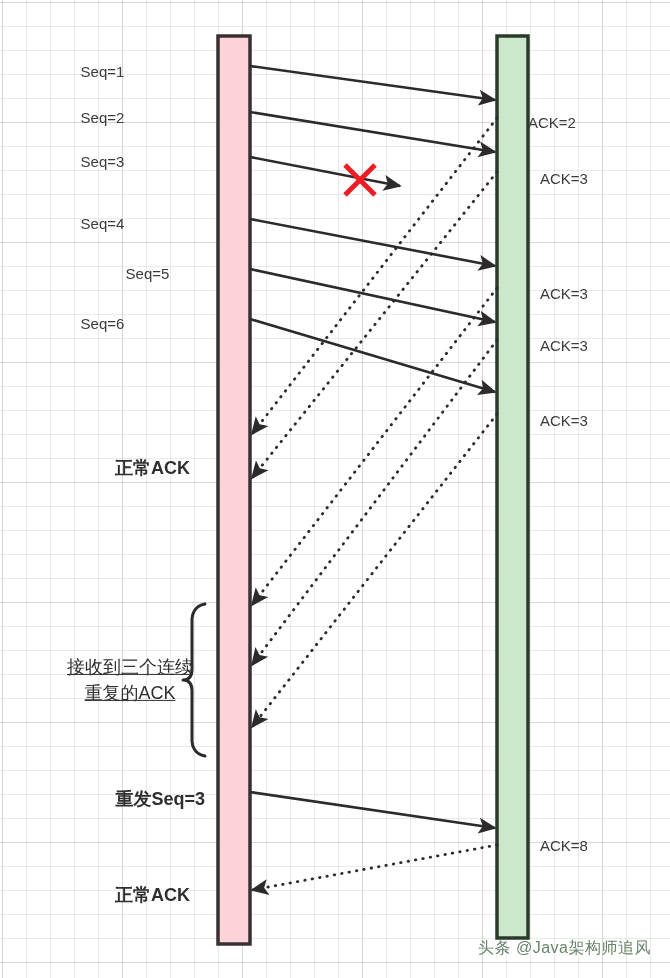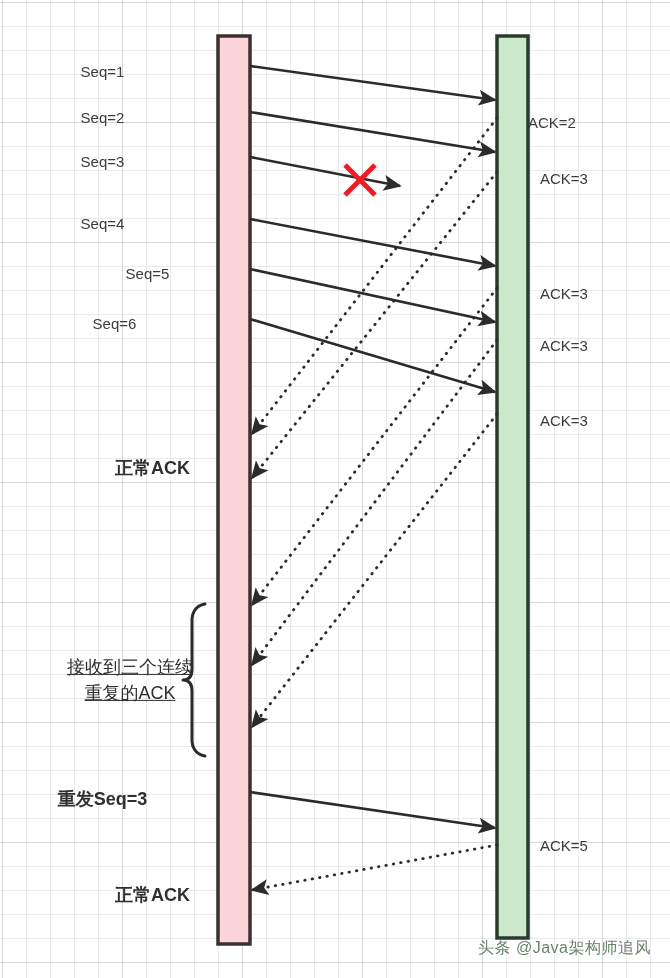--- a/index.html
+++ b/index.html
@@ -119,32 +119,32 @@
         <path d="M 205 604 C 194 606, 192 615, 192 619 L 192 669 C 192 677, 188 680, 183 680 C 188 680, 192 683, 192 691 L 192 741 C 192 745, 194 754, 205 756" fill="none" stroke="#2b2b2b" stroke-width="3" stroke-linecap="round" stroke-linejoin="round"></path>
       </g>
   </svg>
 
   <div id="sendLabels">
       <div class="lifeline-label" style="top: 71px; left: 0px; width: 205px;">Seq=1</div>
       <div class="lifeline-label" style="top: 117px; left: 0px; width: 205px;">Seq=2</div>
       <div class="lifeline-label" style="top: 161px; left: 0px; width: 205px;">Seq=3</div>
       <div class="lifeline-label" style="top: 223px; left: 0px; width: 205px;">Seq=4</div>
       <div class="lifeline-label" style="top: 273px; left: 0px; width: 205px; margin-left: 45px;">Seq=5</div>
-      <div class="lifeline-label" style="top: 323px; left: 0px; width: 205px; padding-left: 12px;">Seq=6</div>
+      <div class="lifeline-label" style="top: 323px; left: 0px; width: 205px;">Seq=6</div>
     </div>
   <div id="ackLabelsBox">
       <div class="side-label" style="top: 122px; left: 528px;">ACK=2</div>
       <div class="side-label" style="top: 178px; left: 540px;">ACK=3</div>
       <div class="side-label" style="top: 293px; left: 540px;">ACK=3</div>
       <div class="side-label" style="top: 345px; left: 540px;">ACK=3</div>
       <div class="side-label" style="top: 420px; left: 540px;">ACK=3</div>
-      <div class="side-label" style="top: 845px; left: 540px;">ACK=5</div>
+      <div class="side-label" style="top: 845px; left: 540px;">ACK=8</div>
     </div>
   <div id="notesBox">
       <div class="note-label" style="top: 468px; left: 0px; width: 190px;">正常ACK</div>
       <div class="note-label multiline" style="top: 680px; left: 40px; width: 180px;">接收到三个连续
 重复的ACK</div>
-      <div class="note-label" style="top: 799px; left: 0px; width: 205px; text-align: center;">重发Seq=3</div>
+      <div class="note-label" style="top: 799px; left: 0px; width: 205px;">重发Seq=3</div>
       <div class="note-label" style="top: 895px; left: 0px; width: 190px;">正常ACK</div>
     </div>
 
   <div class="watermark-label" style="left: 478px; top: 948px; transform: translateY(-50%);">头条 @Java架构师追风</div>
 </div>
 
 </body></html>

